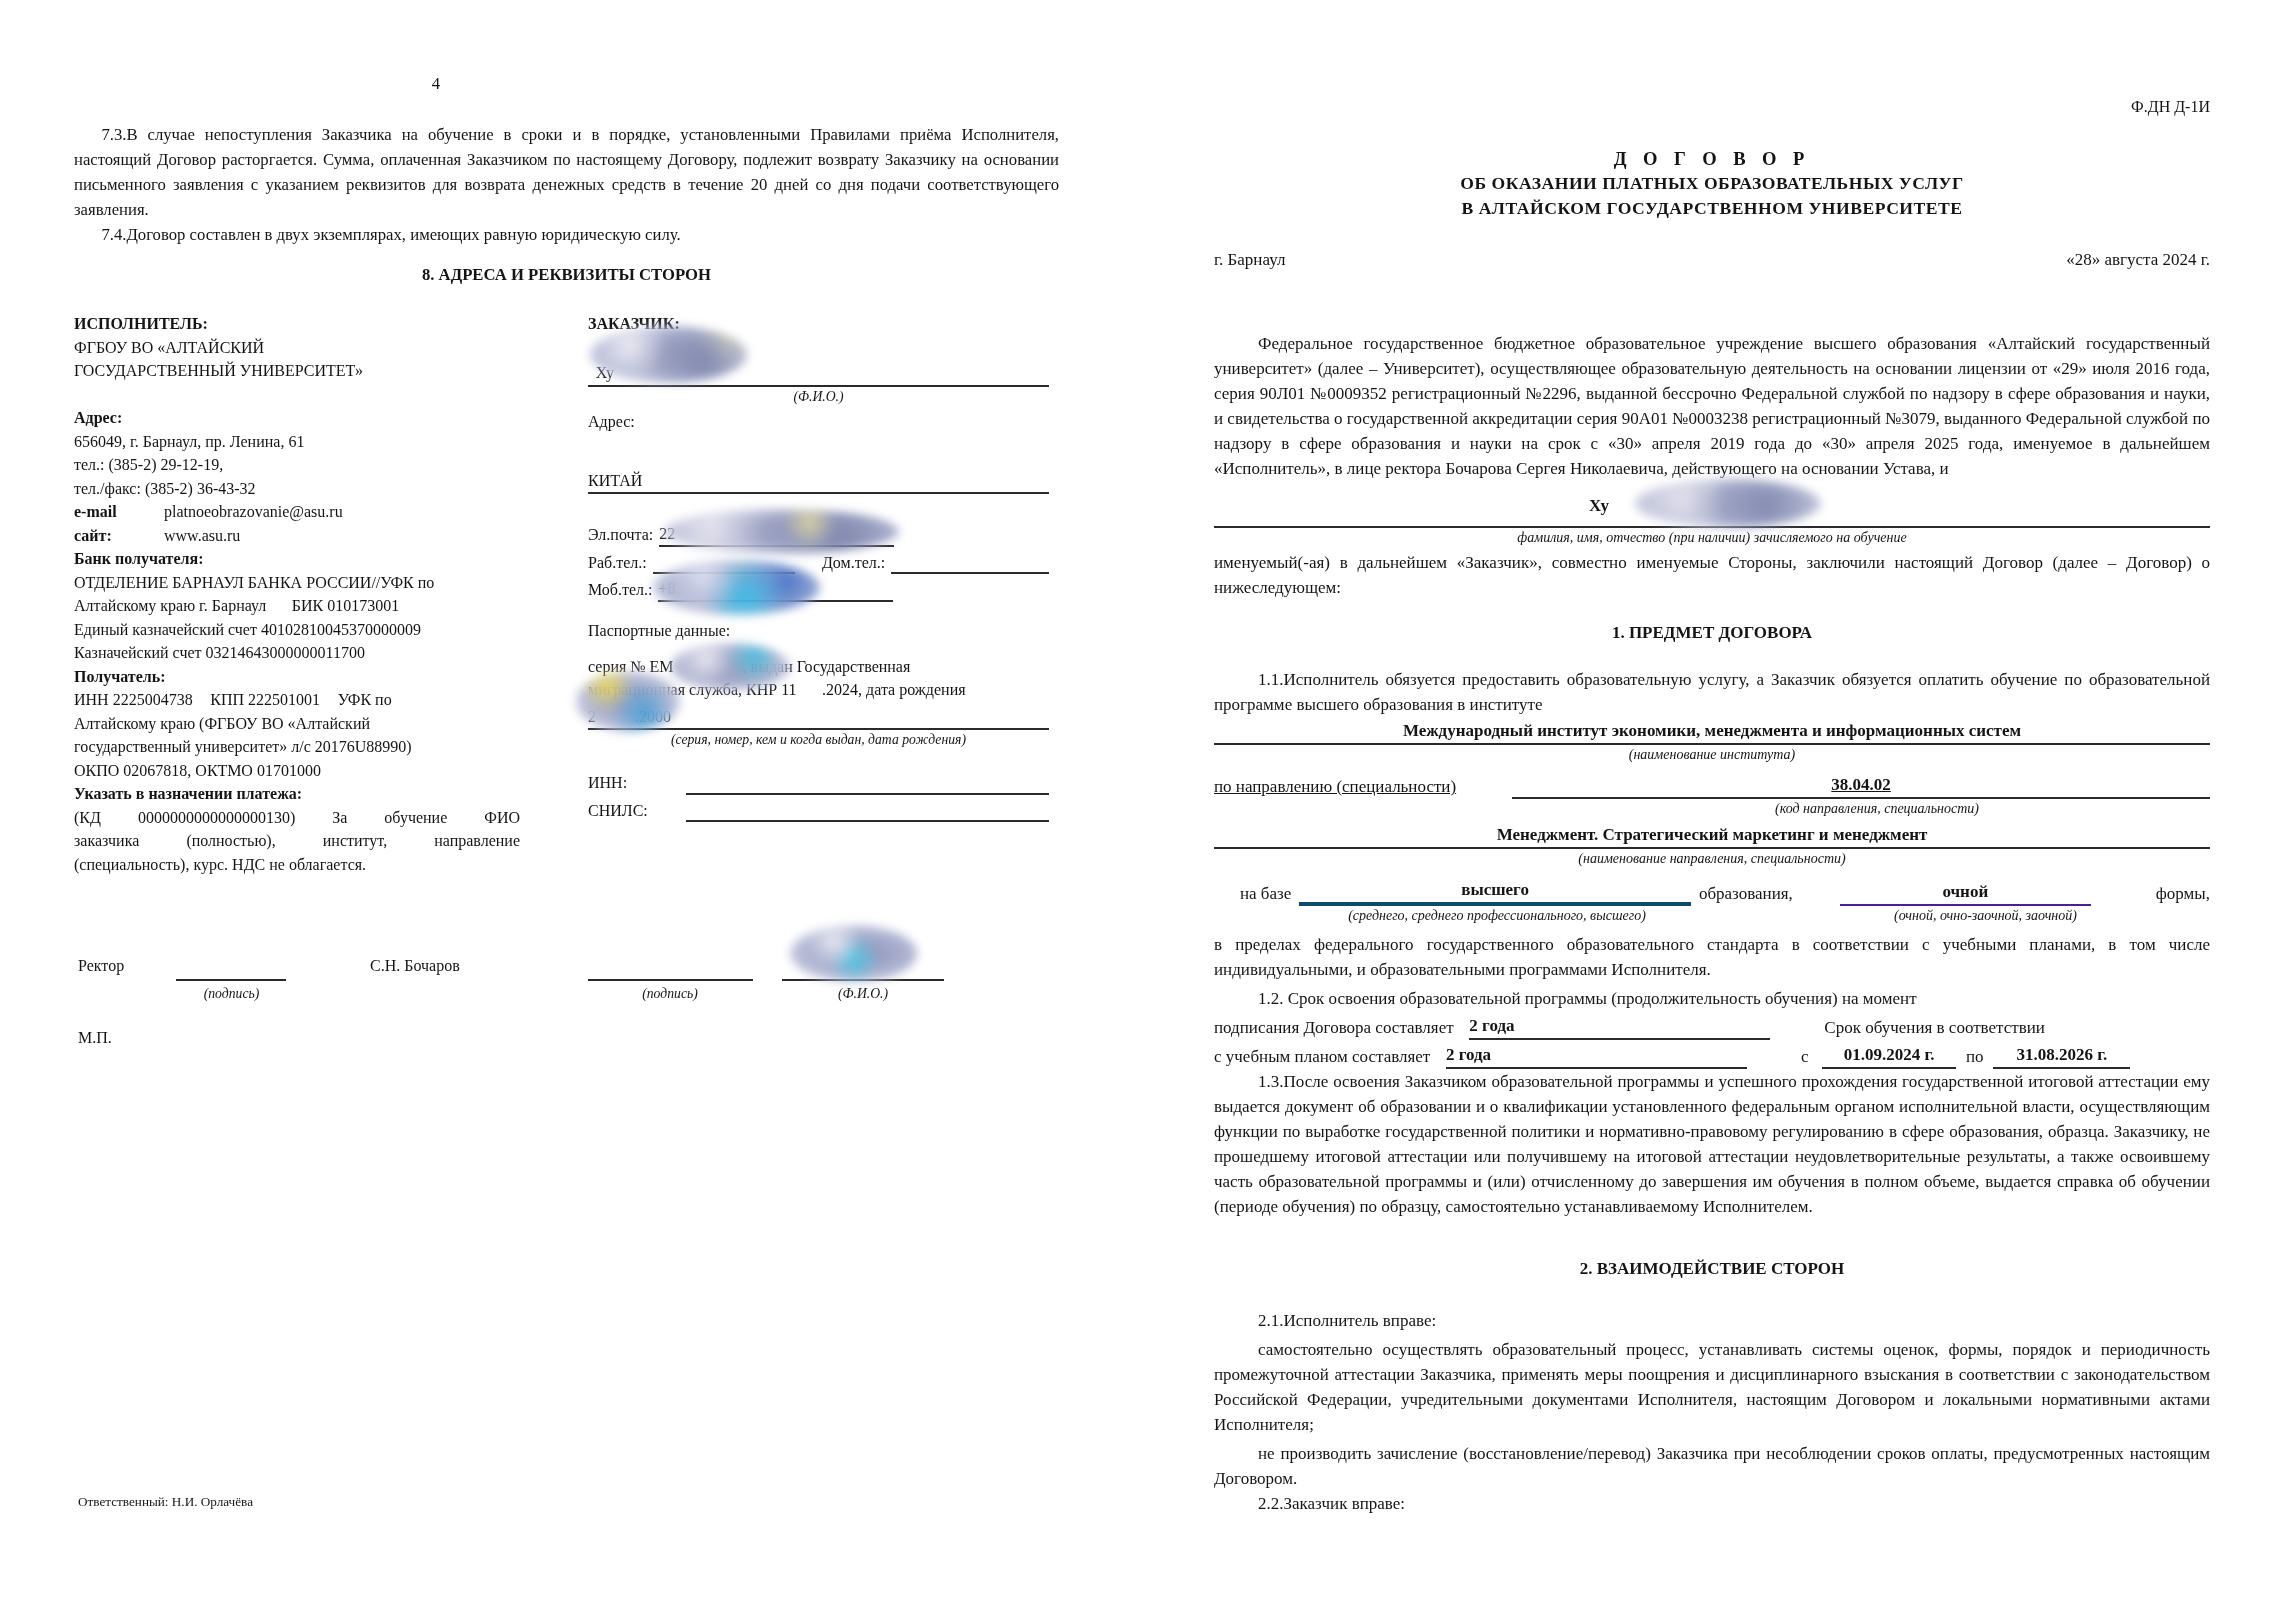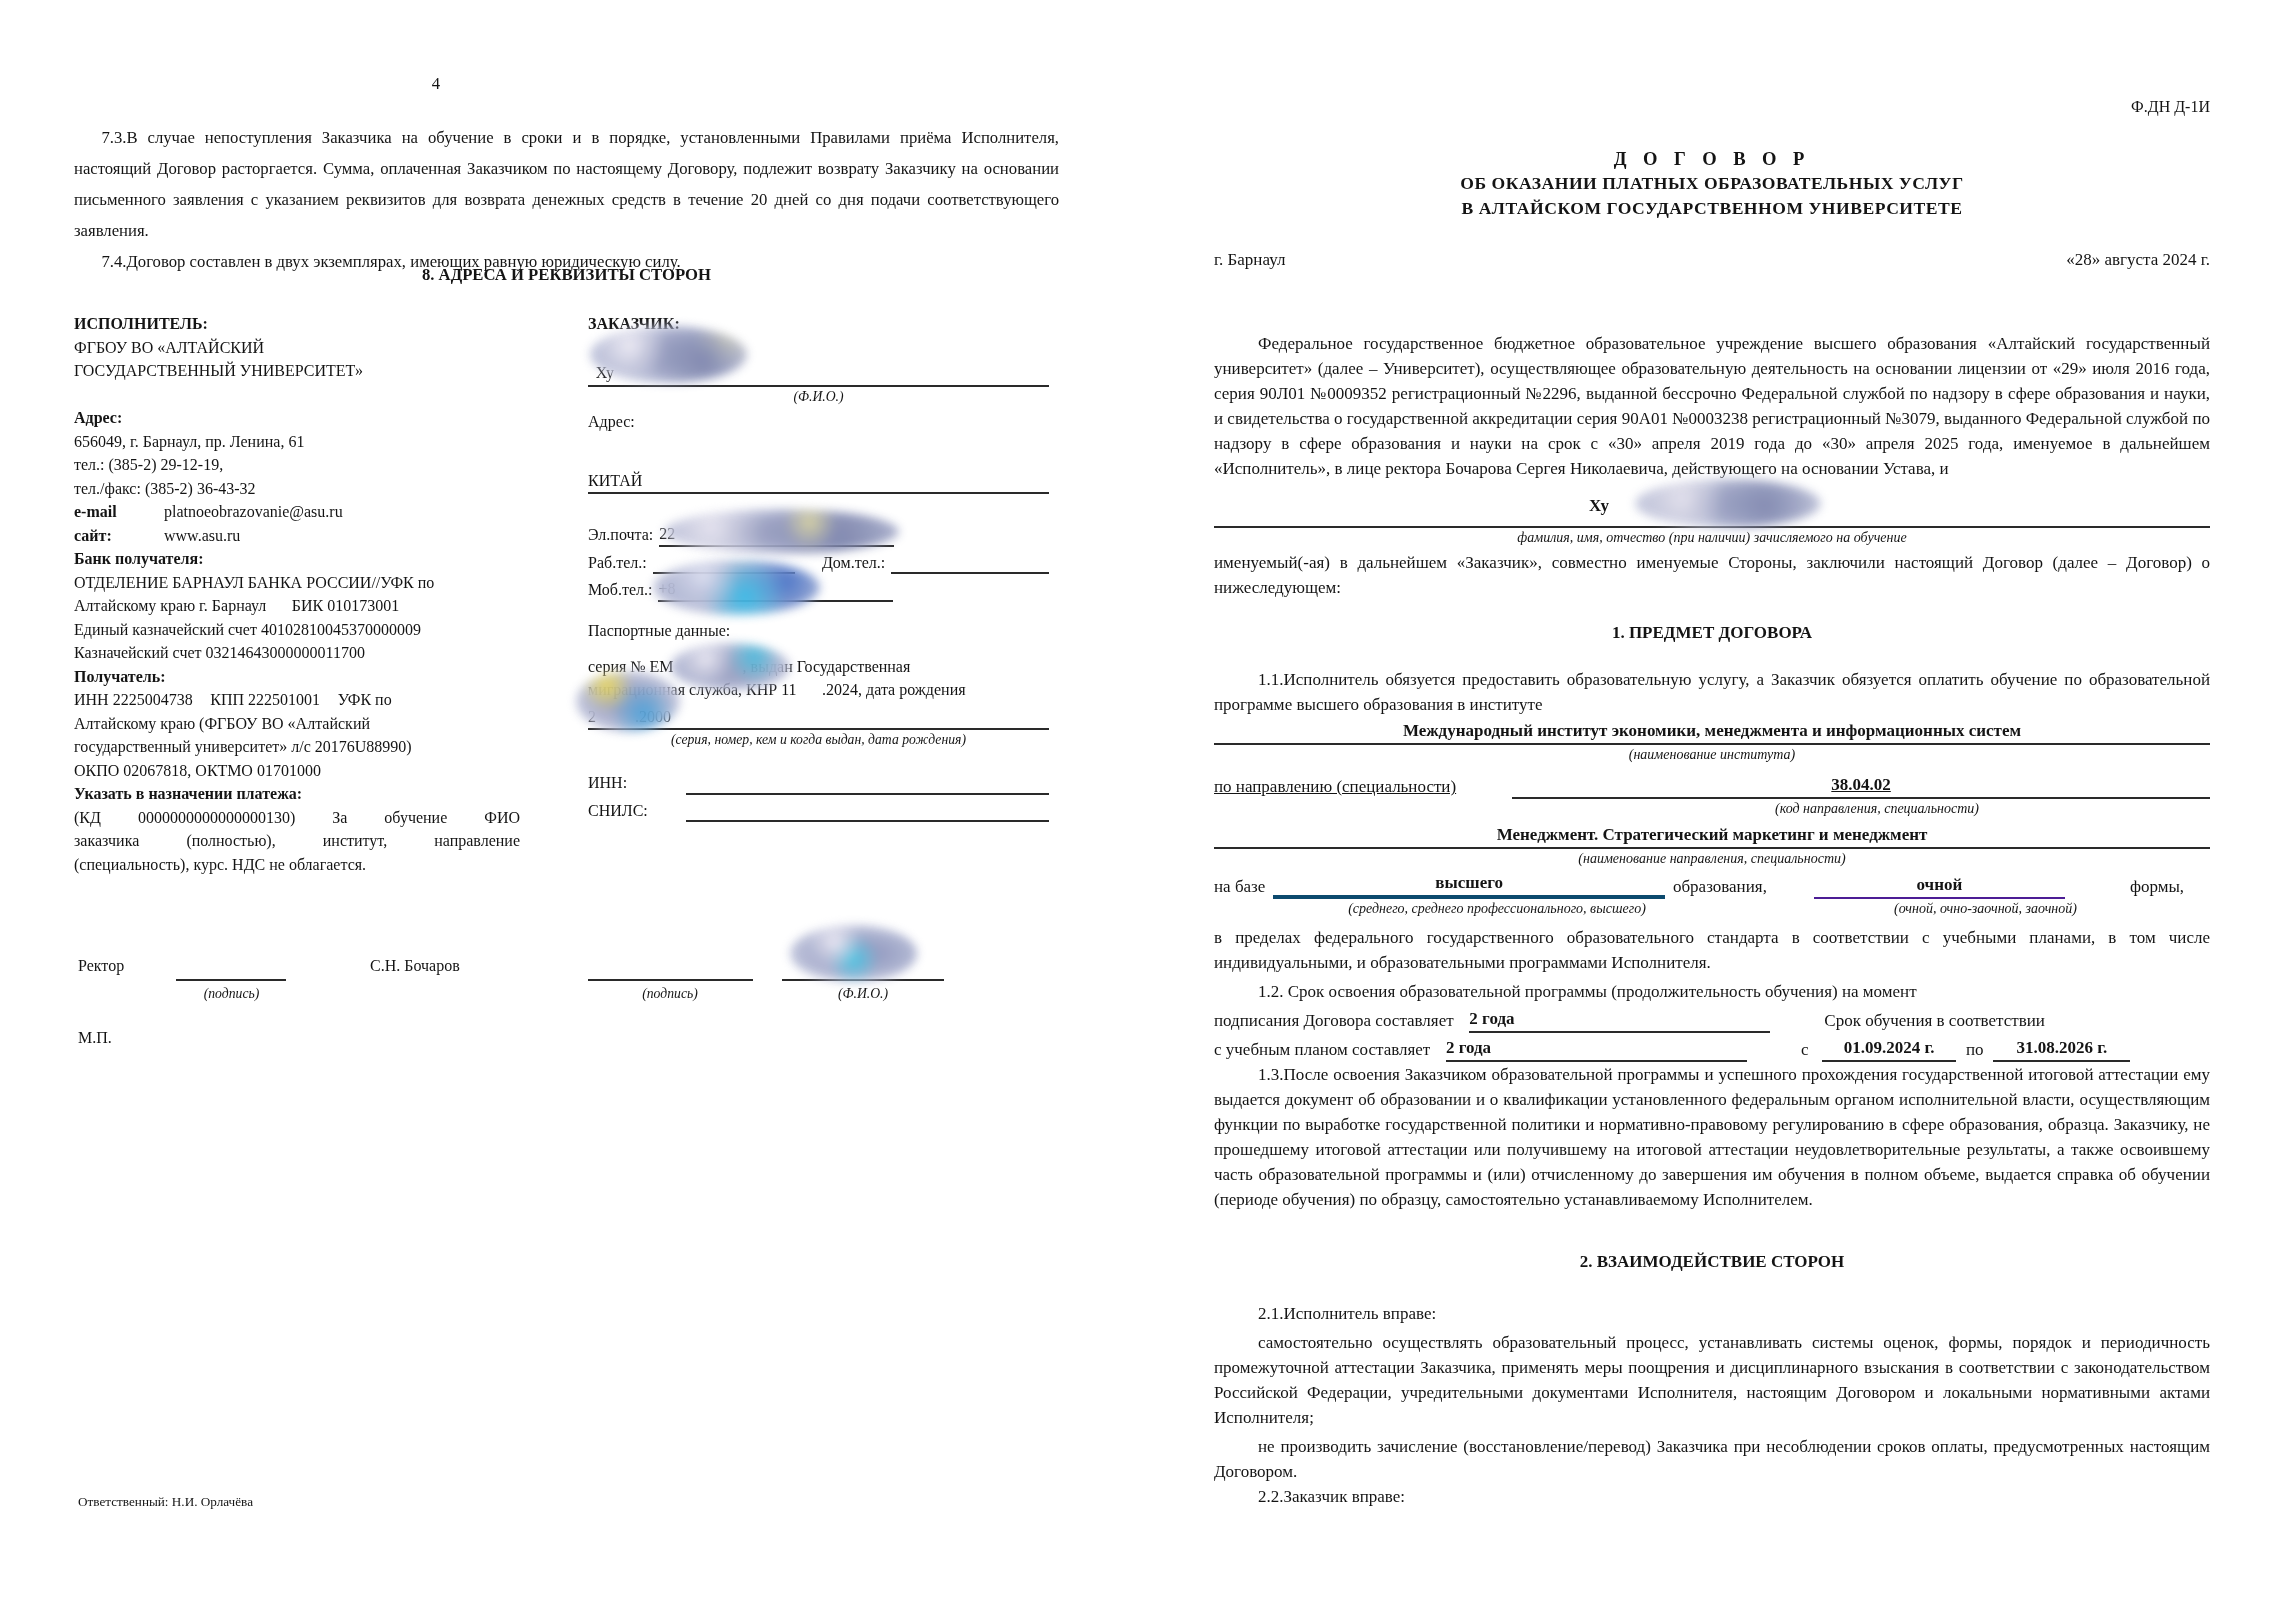--- a/index.html
+++ b/index.html
@@ -8,21 +8,21 @@
   .page{position:absolute;top:0;height:1620px;width:1146px;background:#fff;}
   #page-left{left:0;} #page-right{left:1146px;}
   .abs{position:absolute;}
   p{margin:0;}
   .b{font-weight:700;} .c{text-align:center;} .j{text-align:justify;}
   .ind{text-indent:27.4px;} .rind{text-indent:44px;}
   .cap{font-style:italic;font-size:13.7px;line-height:19.6px;}
   .smcap{font-style:italic;font-size:14px;line-height:20.6px;}
   
   .pno{left:392px;top:74px;width:88px;text-align:center;font-size:16.7px;}
-  .clauses{left:74px;top:122px;width:985px;font-size:16.7px;line-height:31px;}
+  .clauses{left:74px;top:122px;width:985px;font-size:16.7px;line-height:25px;}
   .h8{left:74px;top:265px;width:985px;font-size:16.7px;}
   .execcol{left:74px;top:312px;width:446px;font-size:16px;line-height:23.5px;}
   .custcol{left:588px;top:312px;width:461px;font-size:16px;line-height:23.5px;}
   .gap24{height:23.5px;} .gap12{height:11.8px;} .gap26{height:25.5px;} .gap18{height:17.6px;}
   .row2{display:flex;} .row2 .lbl{width:90px;font-weight:700;flex:0 0 auto;}
   .sp18{margin-right:17.6px;} .sp26{margin-right:25.5px;}
   .jline{text-align:justify;text-align-last:justify;}
   .trow{display:flex;align-items:flex-end;position:relative;margin-top:2.9px;}
   .uline{border-bottom:2px solid #2a2a2a;height:22.5px;} .flex1{flex:1;}
   .fieldline{border-bottom:2px solid #2a2a2a;position:relative;}
@@ -43,21 +43,21 @@
   .rtitle23{font-size:17.6px;letter-spacing:0.5px;}
   .citydate{display:flex;justify-content:space-between;margin-top:25.5px;}
   .rintro{margin-top:59px;}
   .rnamefield{border-bottom:2px solid #2a2a2a;height:39px;position:relative;text-align:center;font-weight:700;margin-top:5.9px;}
   .rnamefield .nm{display:inline-block;transform:translateX(-113px);line-height:37px;}
   .sect{margin-top:19.6px;font-size:17px;}
   .instline{border-bottom:2px solid #2a2a2a;text-align:center;font-weight:700;margin-top:1px;}
   .dirrow{display:flex;align-items:flex-end;margin-top:7px;text-decoration:underline;}
   .dircell{flex:1;margin-left:56px;border-bottom:2px solid #2a2a2a;text-align:center;font-weight:700;}
   .caprel{position:relative;height:21.6px;}
-  .baserow{display:flex;align-items:flex-end;margin-top:1px;}
+  .baserow{display:flex;align-items:flex-end;margin-top:8px;justify-content:flex-end;}
   .bcell1{width:392px;margin-left:7.8px;border-bottom:4px solid #0c4a6e;text-align:center;font-weight:700;}
   .bmid{margin-left:7.8px;}
   .bcell2{width:251px;margin-left:47px;border-bottom:2px solid #4c1d95;text-align:center;font-weight:700;}
   .bsuf{margin-left:65px;}
   .termrow{display:flex;align-items:flex-end;margin-top:2px;}
   .ul12{margin-left:15.7px;width:301px;border-bottom:2px solid #2a2a2a;text-align:left;font-weight:700;flex:0 0 auto;}
   .tnote{margin-left:54px;}
   .dcell{width:134px;border-bottom:2px solid #2a2a2a;text-align:center;font-weight:700;margin-left:13.7px;flex:0 0 auto;}
   .dcell2{width:137px;border-bottom:2px solid #2a2a2a;text-align:center;font-weight:700;margin-left:9.8px;flex:0 0 auto;}
   .mt4{margin-top:3.9px;} .mt20{margin-top:19.6px;} .mt22{margin-top:21.6px;} .mt28{margin-top:27.4px;} .mt38{margin-top:37px;}

